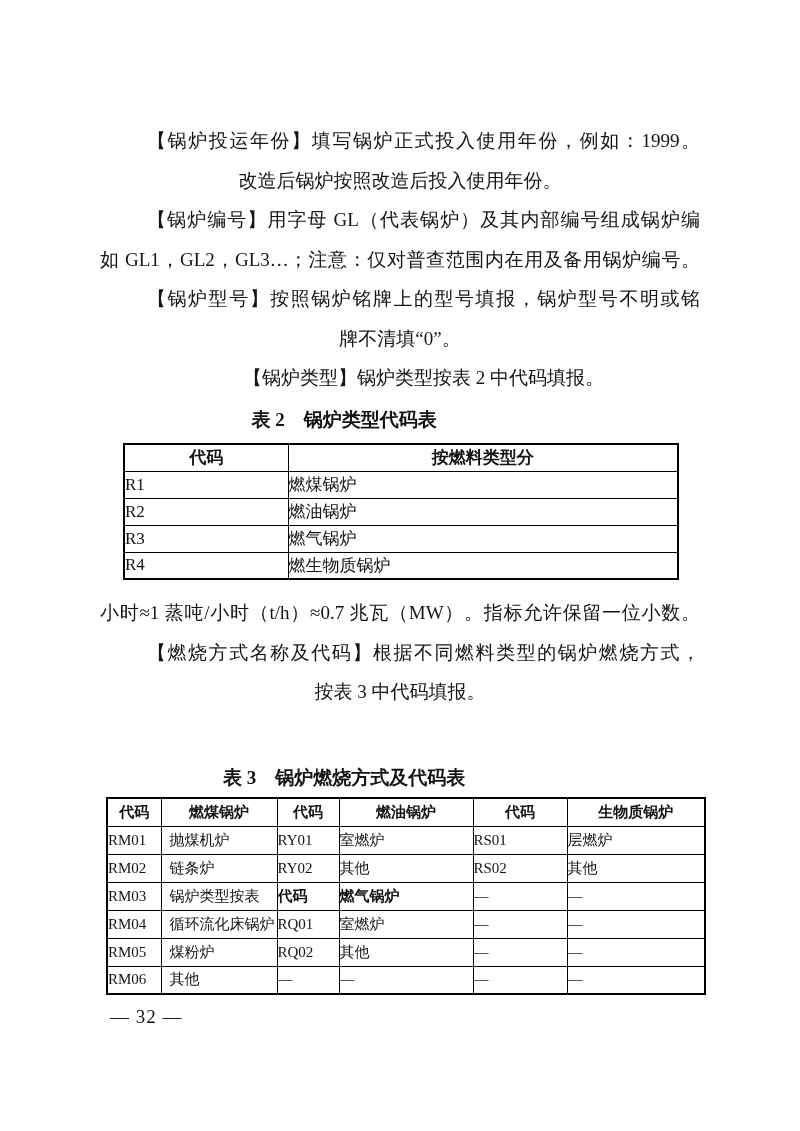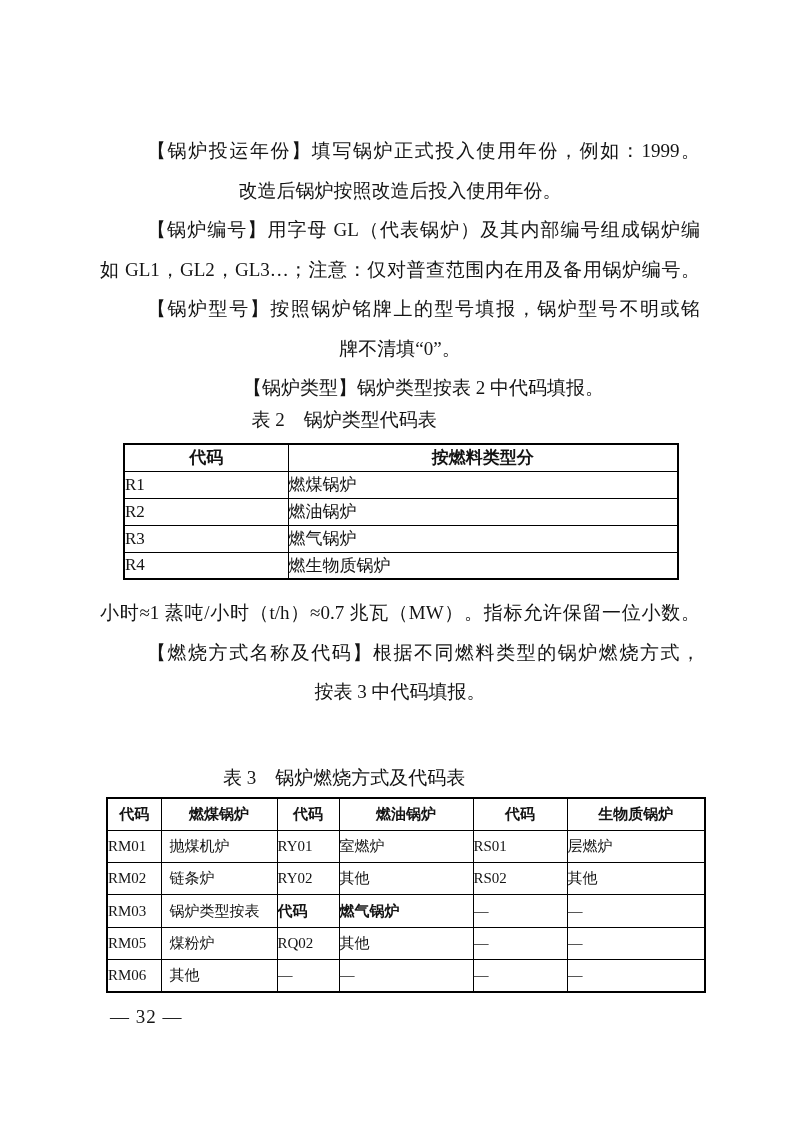--- a/index.html
+++ b/index.html
@@ -6,36 +6,36 @@
   .page {
     position: relative;
     width: 800px;
     height: 1131px;
     background: #ffffff;
     color: #141414;
     font-family: "Liberation Serif", "DejaVu Serif", serif;
     overflow: hidden;
   }
   .textblock { position: absolute; left: 100px; width: 600px; }
-  #textblock-1 { top: 131px; }
+  #textblock-1 { top: 121px; }
   #textblock-2 { top: 593px; }
   .line {
     height: 39.5px;
     line-height: 39.5px;
     font-size: 19px;
     overflow: hidden;
     text-align: center;
   }
   .line.indent { padding-left: 47px; }
   .line.just   { text-align: justify; text-align-last: justify; }
   .caption {
     position: absolute;
     left: 0; width: 688px;
     text-align: center;
-    font-weight: normal;
+    font-weight: bold;
     font-size: 19px;
     line-height: 27px;
   }
   #caption-2 { top: 406px; }
   #caption-3 { top: 764px; }
   table {
     position: absolute;
     border-collapse: collapse;
     table-layout: fixed;
     border: 2px solid #000;
@@ -155,20 +155,28 @@
     </tr>
     <tr>
       <td>RM03</td>
       <td class="left">锅炉类型按表</td>
       <td class="bold">代码</td>
       <td class="bold">燃气锅炉</td>
       <td>—</td>
       <td>—</td>
     </tr>
     <tr>
+      <td>RM04</td>
+      <td class="left">循环流化床锅炉</td>
+      <td>RQ01</td>
+      <td>室燃炉</td>
+      <td>—</td>
+      <td>—</td>
+    </tr>
+    <tr>
       <td>RM05</td>
       <td class="left">煤粉炉</td>
       <td>RQ02</td>
       <td>其他</td>
       <td>—</td>
       <td>—</td>
     </tr>
     <tr>
       <td>RM06</td>
       <td class="left">其他</td>

